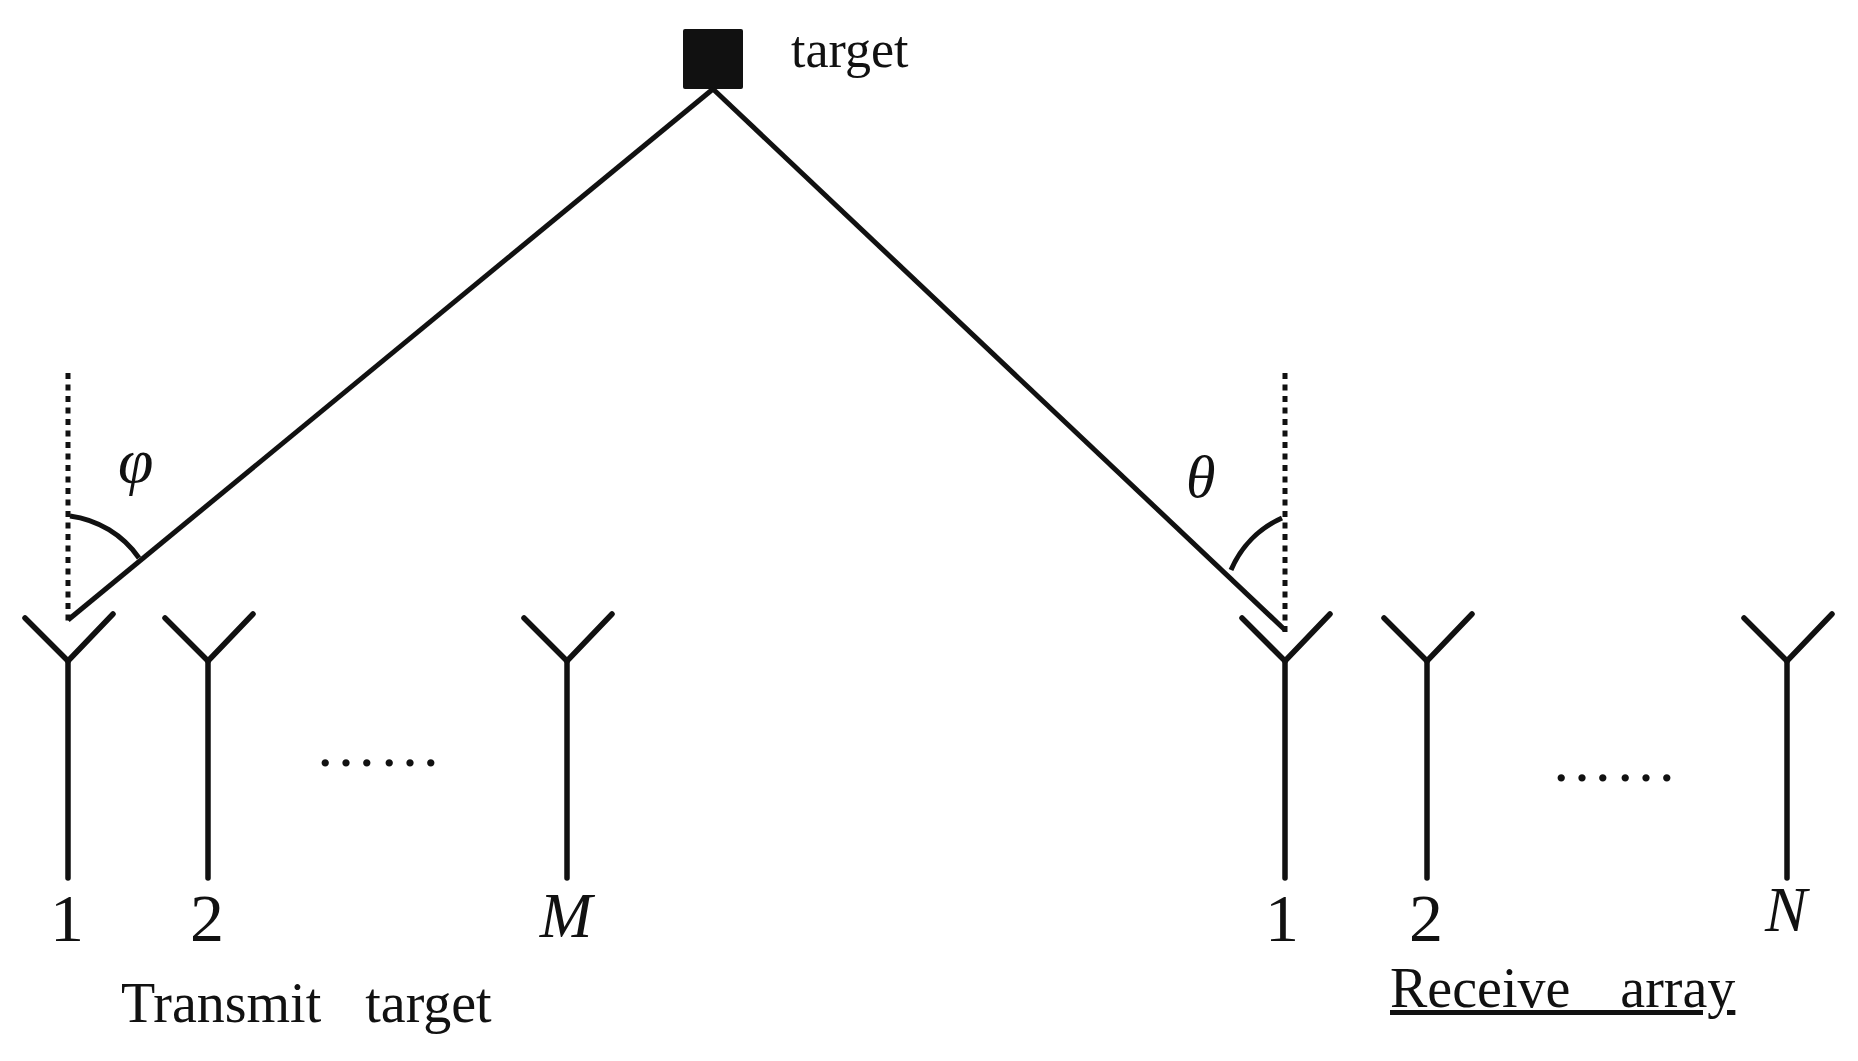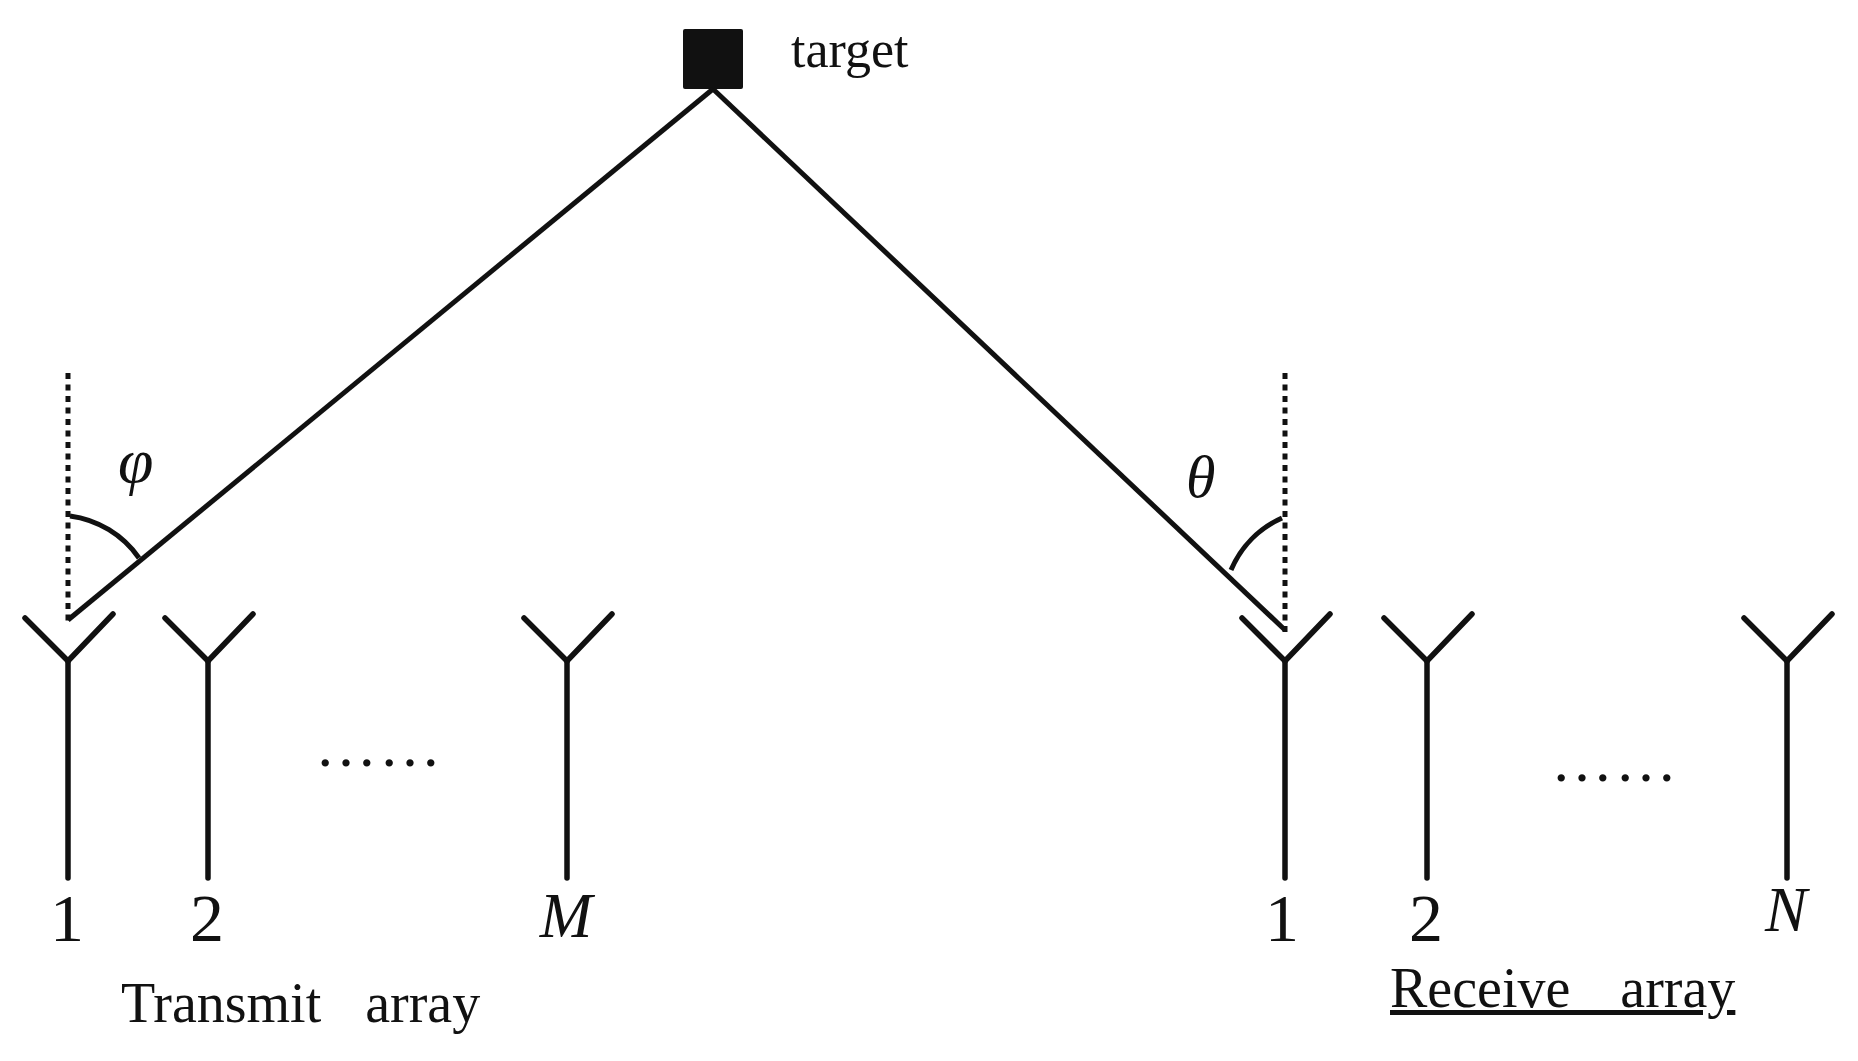--- a/index.html
+++ b/index.html
@@ -97,16 +97,16 @@
   <div class="lbl num tx-2">2</div>
   <div class="lbl num-ital tx-m">M</div>
 
   <div class="lbl num rx-1">1</div>
   <div class="lbl num rx-2">2</div>
   <div class="lbl num-ital rx-n">N</div>
 
   <div class="lbl dots dots-tx">……</div>
   <div class="lbl dots dots-rx">……</div>
 
-  <div class="lbl caption caption-tx">Transmit array</div>
+  <div class="lbl caption caption-tx">Transmit target</div>
   <div class="lbl caption caption-rx">Receive array</div>
 
 </div>
 
 </body></html>

